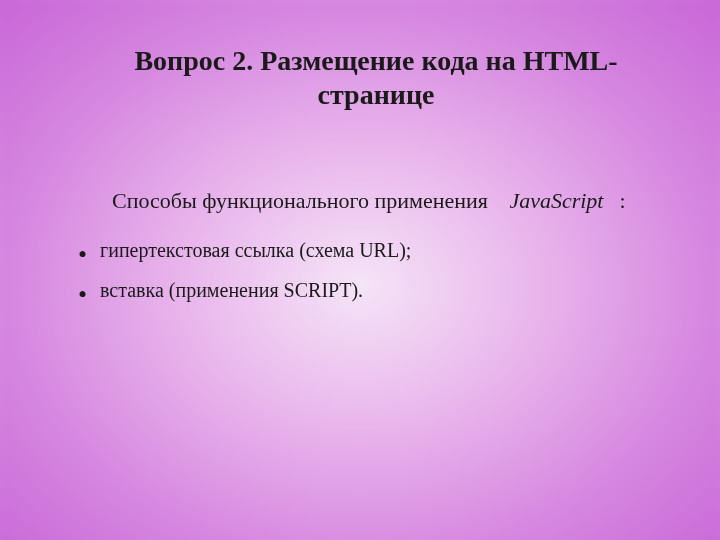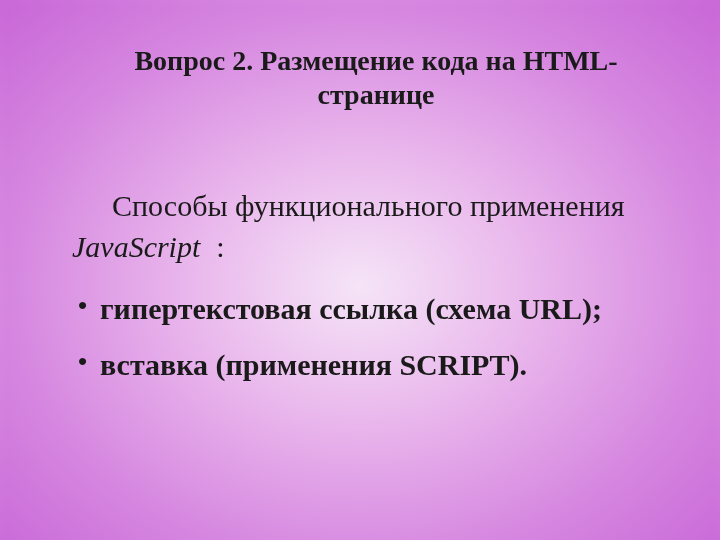--- a/index.html
+++ b/index.html
@@ -18,42 +18,41 @@
     }
     .title {
       text-align: center;
       font-size: 28px;
       font-weight: bold;
       line-height: 1.2;
       margin-bottom: 75px;
       padding: 0 40px;
     }
     .intro {
-      font-size: 30px;
+      font-size: 22px;
       line-height: 1.35;
       margin-bottom: 18px;
       padding-left: 10px;
     }
     .intro .indent {
       display: inline-block;
       width: 24px;
     }
     .italic {
       font-style: italic;
     }
     .bullets {
       list-style: none;
       padding-left: 16px;
     }
     .bullets li {
-      font-size: 30px;
+      font-size: 20px;
       line-height: 1.6;
       position: relative;
       padding-left: 22px;
-      font-weight: bold;
     }
     .bullets li::before {
       content: '•';
       position: absolute;
       left: 0;
       top: 0;
       font-size: 26px;
     }
   </style>
 </head>

